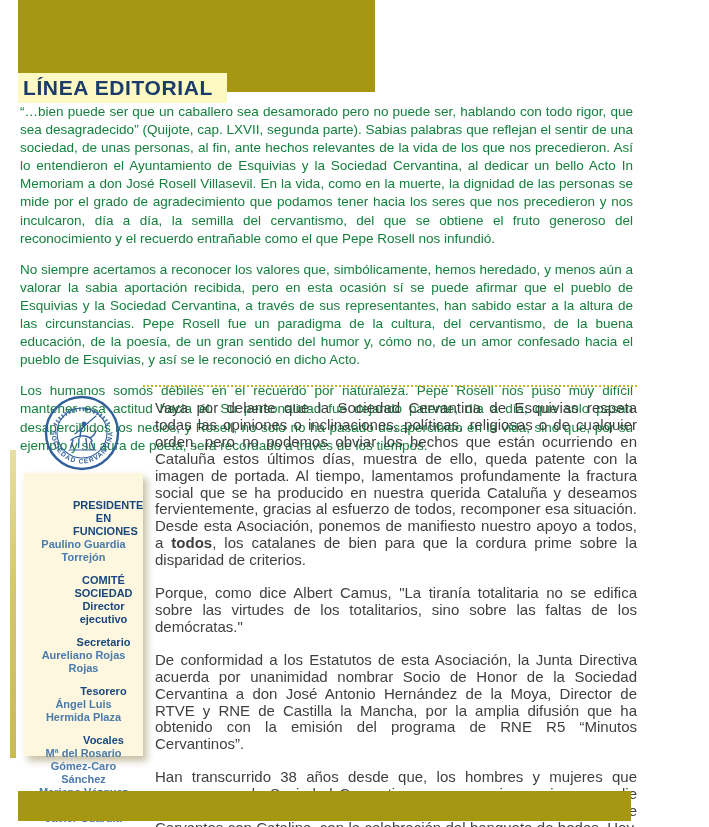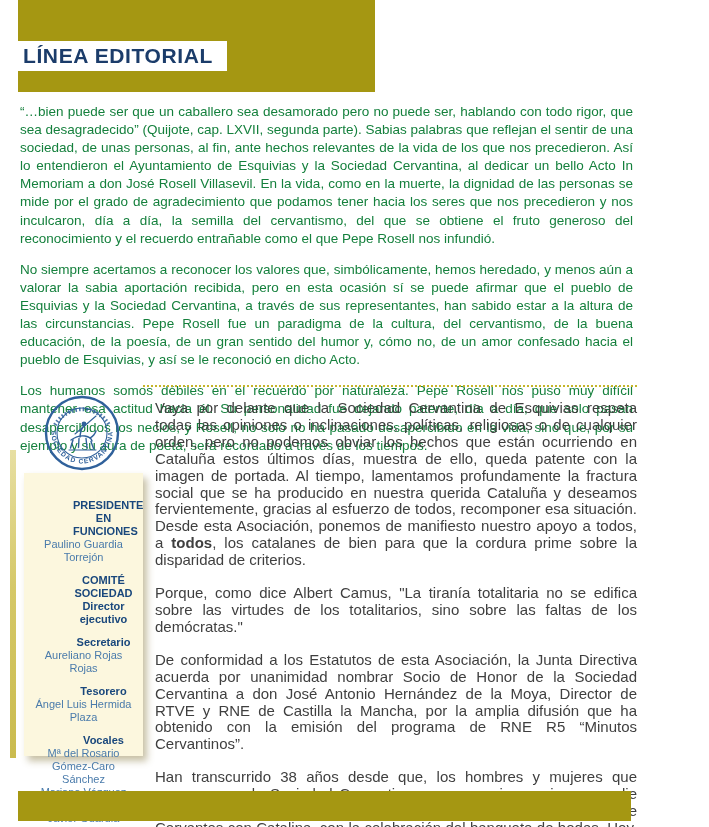--- a/index.html
+++ b/index.html
@@ -2,21 +2,21 @@
 <html lang="es"><head>
 <meta charset="utf-8">
 <style>
   html,body{margin:0;padding:0;}
   body{
     width:709px;height:827px;position:relative;background:#ffffff;overflow:hidden;
     font-family:"Liberation Sans", sans-serif;
   }
   
   .top-band{position:absolute;left:18px;top:0;width:357px;height:92px;background:#a59712;}
-  .title-box{position:absolute;left:0;top:41px;background:#ffffff;padding:3px 14px 4px 5px;}
+  .title-box{position:absolute;left:0;top:73px;background:#fef9c3;padding:3px 14px 4px 5px;}
   .title-box h1{
     margin:0;font-size:21px;font-weight:bold;color:#1b3c6a;letter-spacing:0.6px;line-height:1.1;
   }
   
   .intro{position:absolute;left:20px;top:103px;width:613px;}
   .intro p{
     margin:0 0 13px 0;font-size:13.5px;line-height:18.1px;color:#15803d;text-align:justify;
   }
   
   .divider{position:absolute;left:143px;top:385px;width:494px;height:0;border-top:2px dotted #c4b52a;}
@@ -26,21 +26,21 @@
   .side-stripe{position:absolute;left:10px;top:450px;width:6px;height:308px;
     background:linear-gradient(180deg,#e7dfa2 0%,#d5c868 45%,#cabb4e 100%);}
   
   .panel{
     position:absolute;left:24px;top:473px;width:101px;height:247px;
     padding:26px 9px 10px 9px;background:#fcf7de;text-align:center;
     box-shadow:4px 5px 7px rgba(130,115,55,0.45);
   }
   .panel .group{margin-bottom:10px;}
   .panel .g-head{font-weight:bold;color:#19477c;font-size:11px;line-height:13px;margin-left:40px;}
-  .panel .g-name{color:#4a7bab;font-size:11px;line-height:13px;}
+  .panel .g-name{color:#4a7bab;font-size:11px;line-height:13px;font-weight:bold;}
   
   .maincol{position:absolute;left:155px;top:400px;width:482px;}
   .maincol p{
     margin:0 0 16px 0;font-size:15px;line-height:16.9px;color:#3f3f3f;text-align:justify;
   }
   .maincol p.tight{margin:0;}
   .maincol .b{font-weight:bold;}
   
   .bottom-band{position:absolute;left:18px;top:791px;width:613px;height:30px;background:#a59712;}
 </style>

